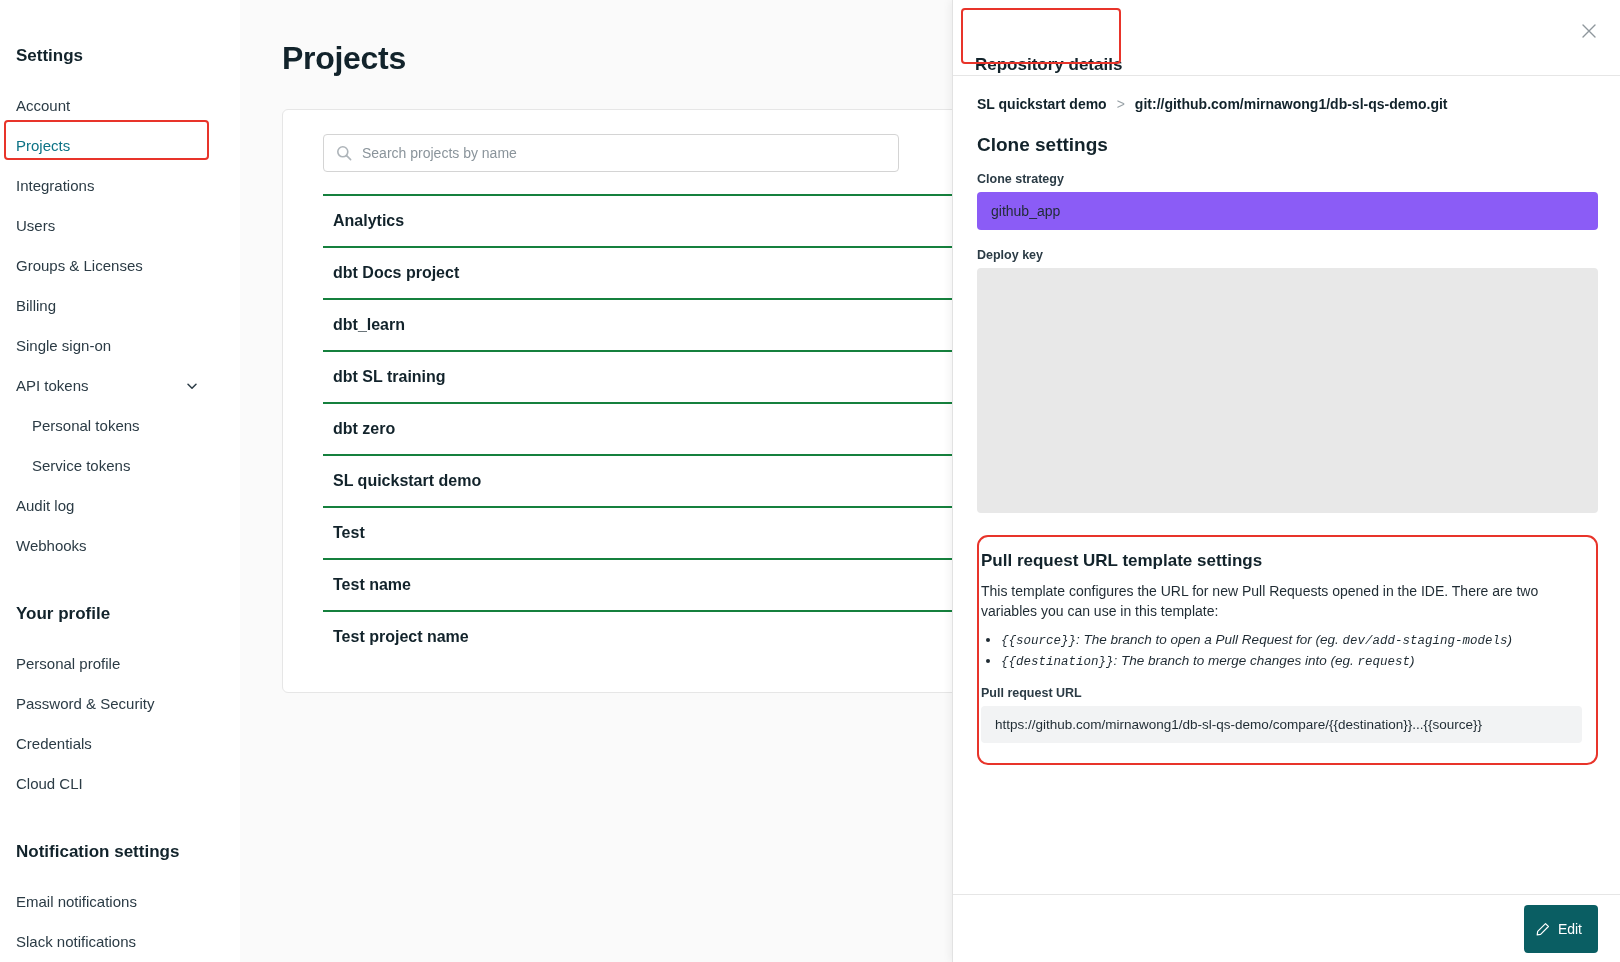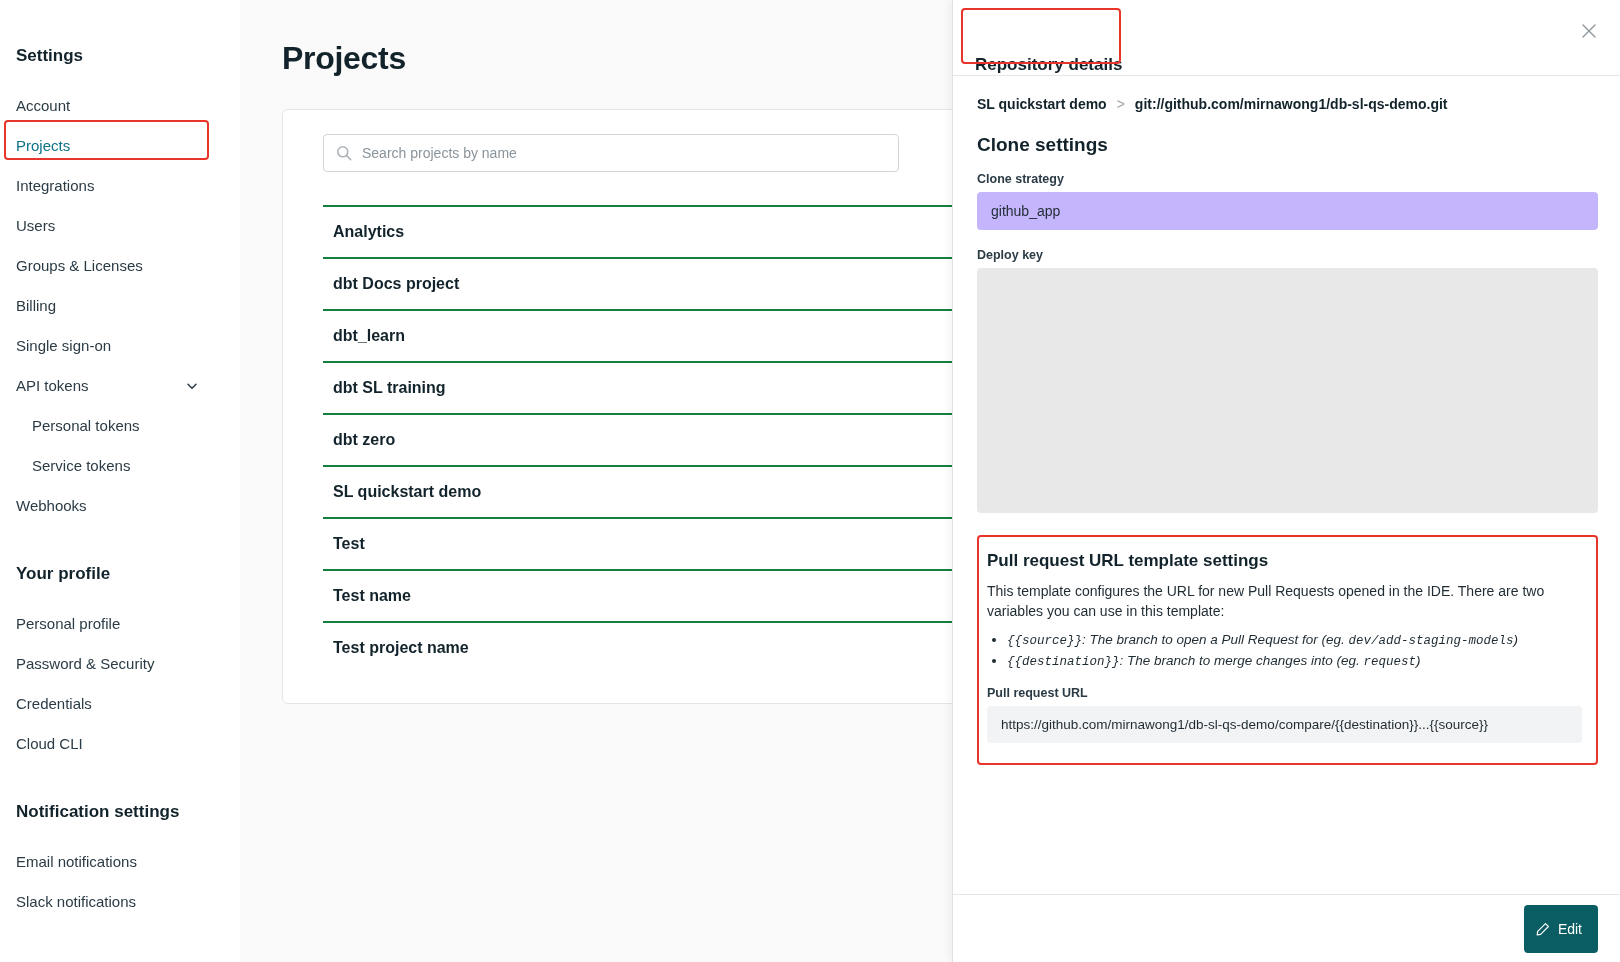--- a/index.html
+++ b/index.html
@@ -77,21 +77,21 @@
     margin-left: 42px;
     background: #ffffff;
     border: 1px solid #e6e6e6;
     border-radius: 6px;
     width: 1020px;
     padding: 24px 40px 30px 40px;
   }
   .search-wrap {
     position: relative;
     width: 576px;
-    margin-bottom: 33px;
+    margin-bottom: 22px;
   }
   .search-input {
     width: 100%;
     height: 38px;
     border: 1px solid #d4d4d4;
     border-radius: 4px;
     padding: 0 12px 0 38px;
     font-size: 14px;
     color: #6b7780;
     font-family: "Liberation Sans", sans-serif;
@@ -174,37 +174,37 @@
     color: #12232b;
     margin-bottom: 16px;
   }
   .field-label {
     font-size: 12.5px;
     font-weight: bold;
     color: #2b3b45;
     margin-bottom: 6px;
   }
   .readonly-box {
-    background: #c4b5fd;
+    background: #8b5cf6;
     border-radius: 4px;
     font-size: 14px;
     color: #1f2b33;
     padding: 11px 14px;
     margin-bottom: 18px;
   }
   .deploy-key-box {
     background: #e8e8e8;
     border-radius: 4px;
     height: 245px;
     margin-bottom: 22px;
   }
   .pr-section {
     border: 2px solid #e8342a;
-    border-radius: 4px;
-    padding: 14px 14px 20px 8px;
+    border-radius: 11px;
+    padding: 14px 14px 20px 2px;
     margin-top: 16px;
   }
   .pr-title {
     font-size: 17px;
     font-weight: bold;
     color: #12232b;
     margin-bottom: 10px;
   }
   .pr-desc {
     font-size: 14px;
@@ -272,20 +272,21 @@
       <span>API tokens</span>
       <span class="caret">
         <svg width="14" height="14" viewBox="0 0 14 14">
             <path d="M3 5.2 L7 9.2 L11 5.2" fill="none" stroke="#2b3b45" stroke-width="1.5" stroke-linecap="round" stroke-linejoin="round"></path>
           </svg>
       </span>
     </div>
 
     <div class="nav-item sub">Personal tokens</div>
     <div class="nav-item sub">Service tokens</div>
+    <div class="nav-item">Audit log</div>
     <div class="nav-item">Webhooks</div>
 
     <h2 class="section-title second">Your profile</h2>
     <div class="nav-item">Personal profile</div>
     <div class="nav-item">Password &amp; Security</div>
     <div class="nav-item">Credentials</div>
     <div class="nav-item">Cloud CLI</div>
 
     <h2 class="section-title second">Notification settings</h2>
     <div class="nav-item">Email notifications</div>

